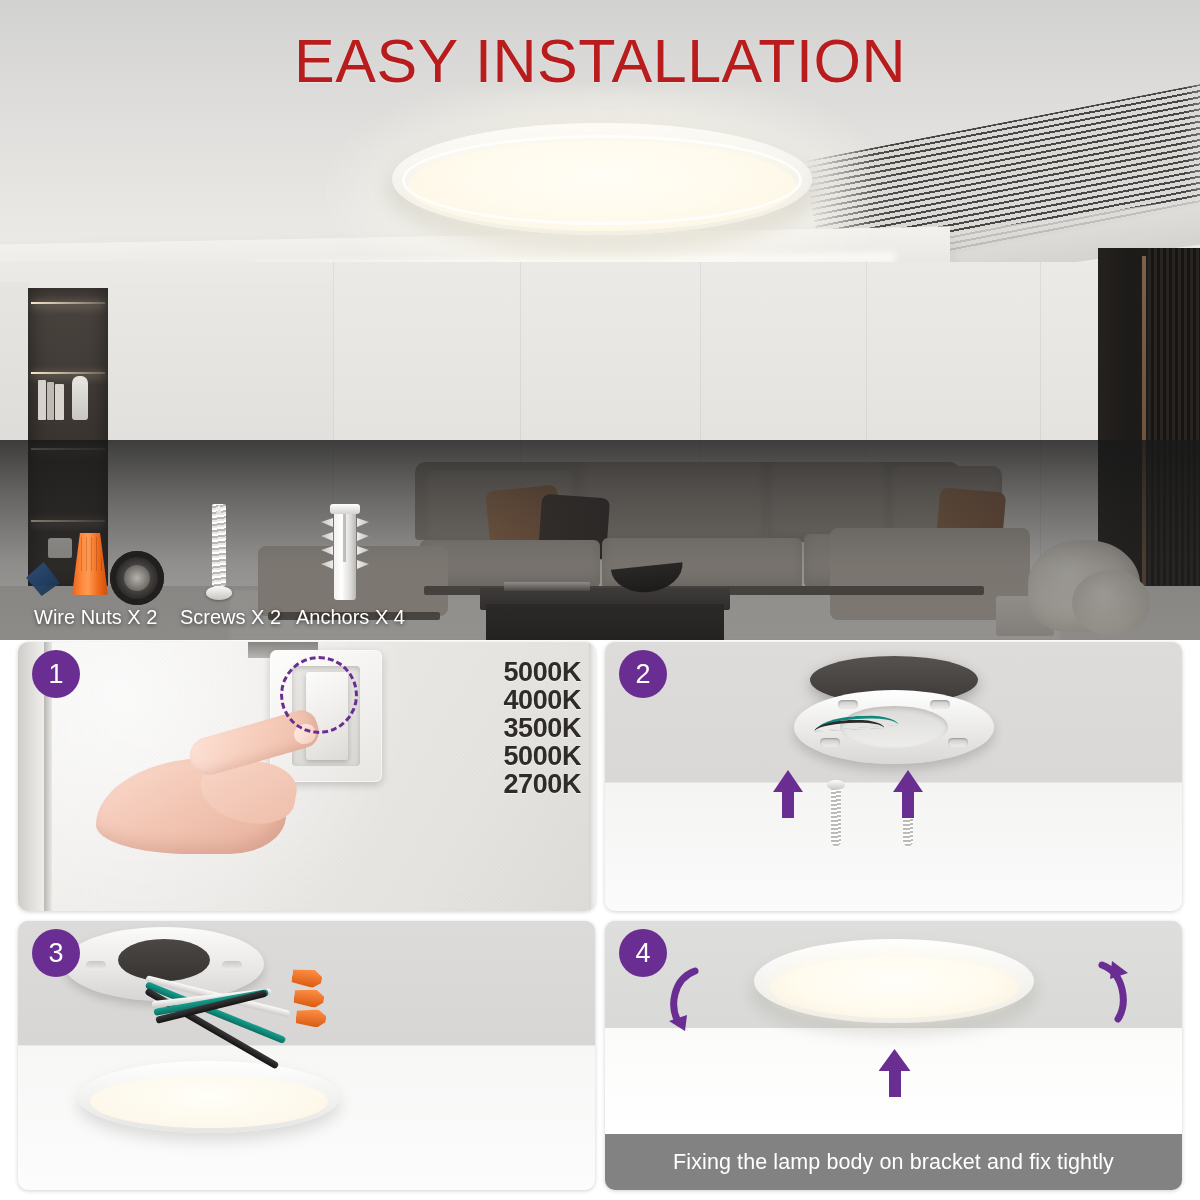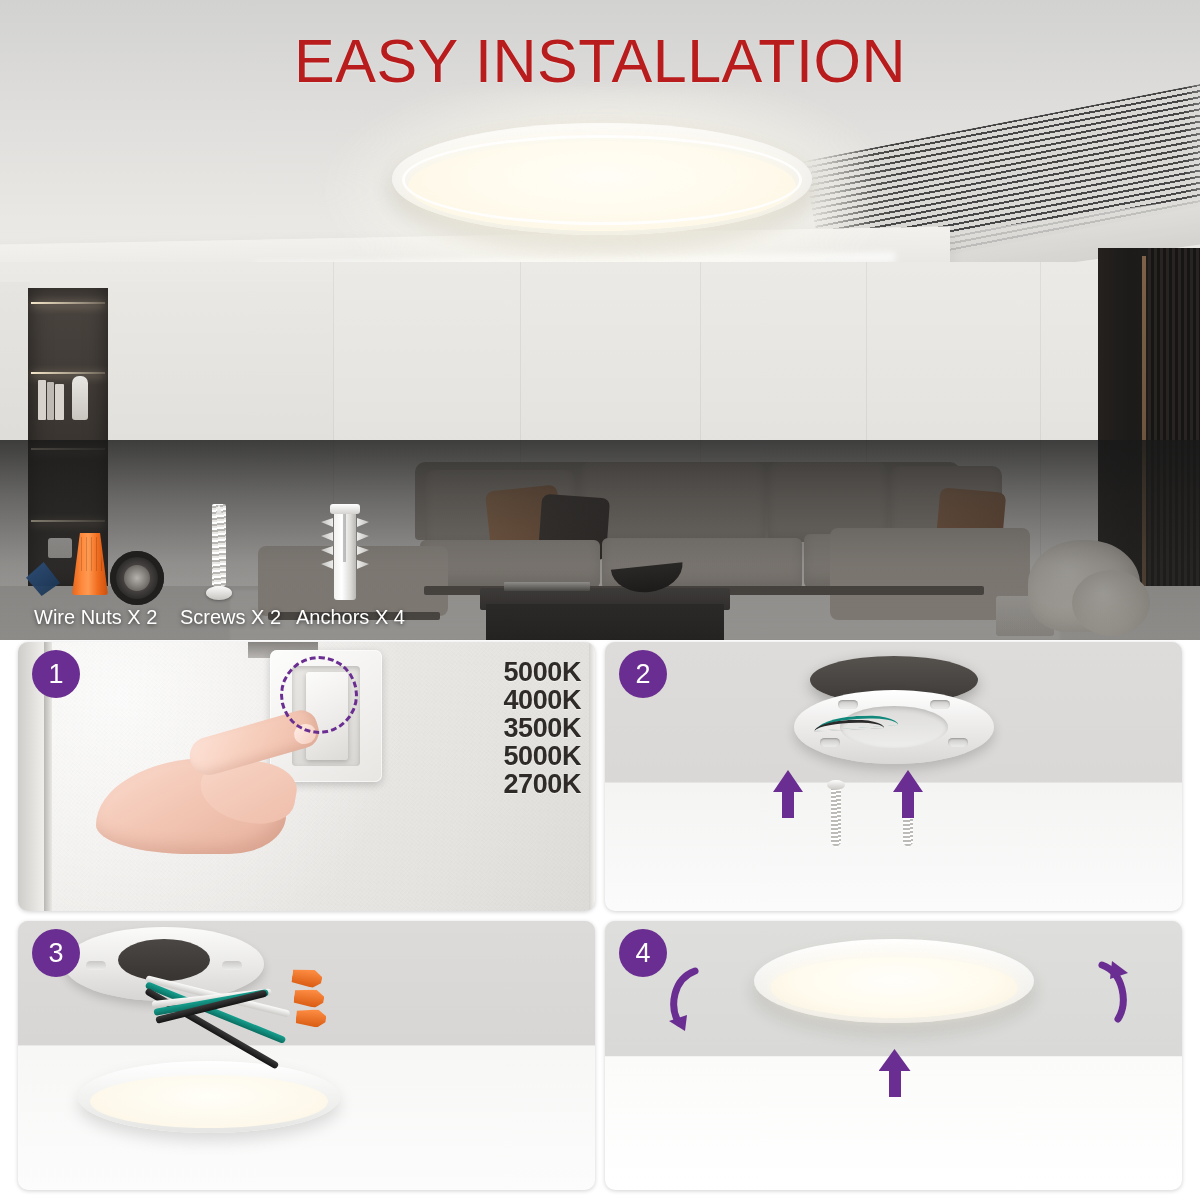--- a/index.html
+++ b/index.html
@@ -696,16 +696,17 @@
           </svg>
         </div>
 
         <div class="arrow-up" style="left:50%; margin-left:-15px; top:128px; width:32px; height:52px;">
           <div class="head" style="width:32px;"></div>
           <div class="shaft" style="left:10px;"></div>
         </div>
 
         <div class="badge">4</div>
       </div>
+      <div class="caption tight">Fixing the lamp body on bracket and fix tightly</div>
     </div>
 
   </div>
 </div>
 
 </body></html>

